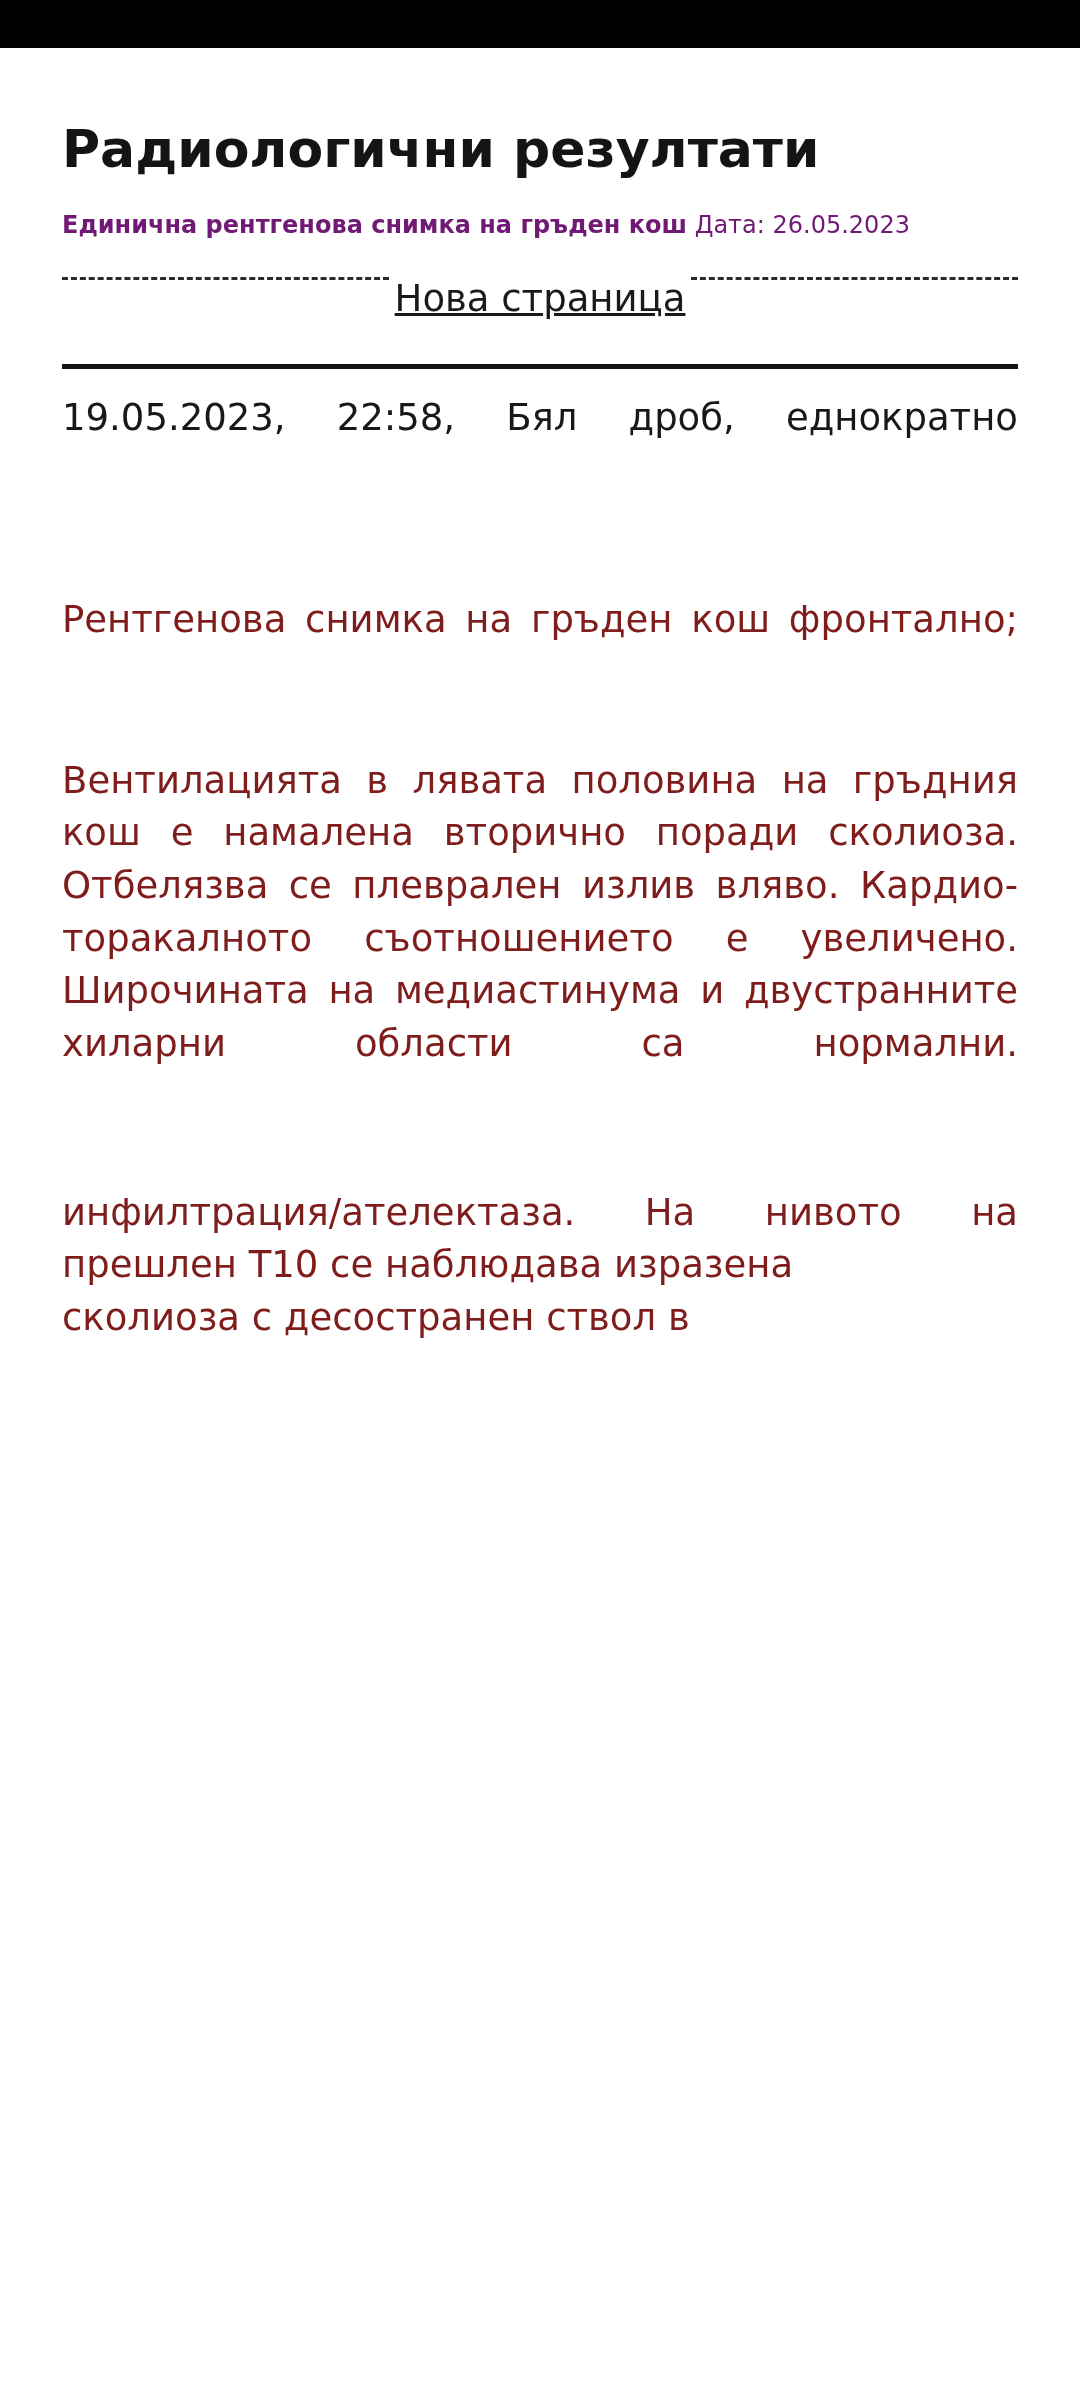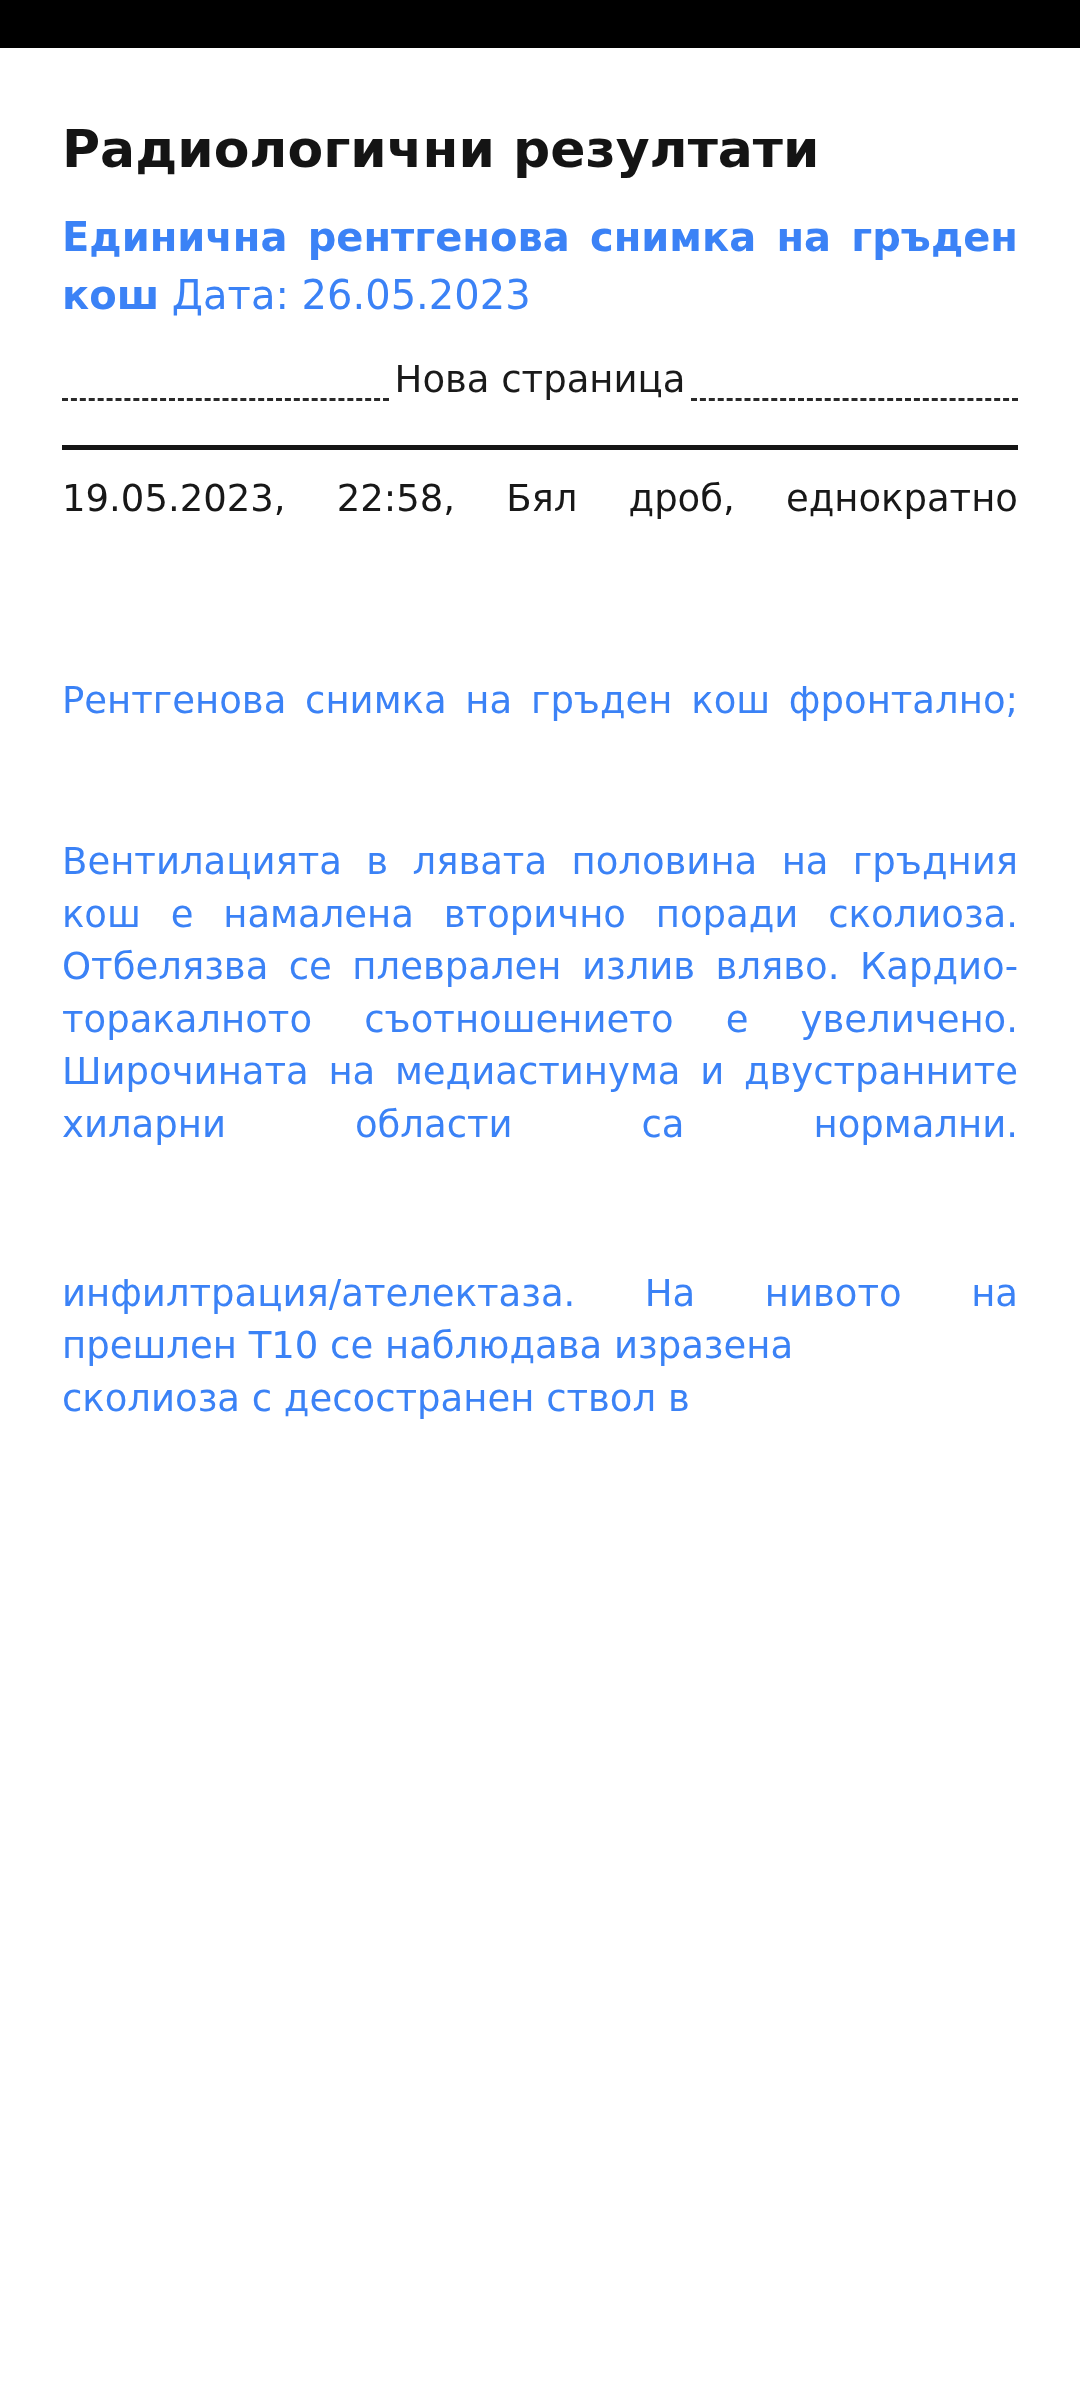--- a/index.html
+++ b/index.html
@@ -27,37 +27,38 @@
     font-size: 52px;
     font-weight: 700;
     letter-spacing: 0px;
     margin-top: 72px;
     margin-bottom: 4px;
     line-height: 1.15;
     color: #141414;
   }
   .subtitle-block {
     margin-top: 28px;
-    font-size: 40px;
+    font-size: 24px;
     line-height: 1.45;
     text-align: justify;
     text-justify: inter-word;
-    color: #3b82f6;
+    color: #701a75;
   }
   .subtitle-strong {
     font-weight: 700;
   }
   .subtitle-date {
     font-weight: 400;
   }
   .new-page-sep {
     display: flex;
-    align-items: flex-end;
+    align-items: flex-start;
     margin-top: 34px;
     gap: 0px;
+    text-decoration: underline;
   }
   .dash-line {
     flex: 1 1 auto;
     height: 0;
     border-top: 3px dashed #2a2a2a;
   }
   .dash-line.left {
     margin-right: 4px;
   }
   .dash-line.right {
@@ -85,21 +86,21 @@
   .meta-line::after {
     content: "";
     display: inline-block;
     width: 100%;
   }
   .body-para {
     font-size: 37px;
     line-height: 1.42;
     text-align: justify;
     text-justify: inter-word;
-    color: #3b82f6;
+    color: #7f1d1d;
     margin: 0;
   }
   .gap-lg { height: 96px; }
   .gap-md { height: 56px; }
   .gap-sm { height: 8px; }
   .justify-helper::after {
     content: "";
     display: inline-block;
     width: 100%;
   }

